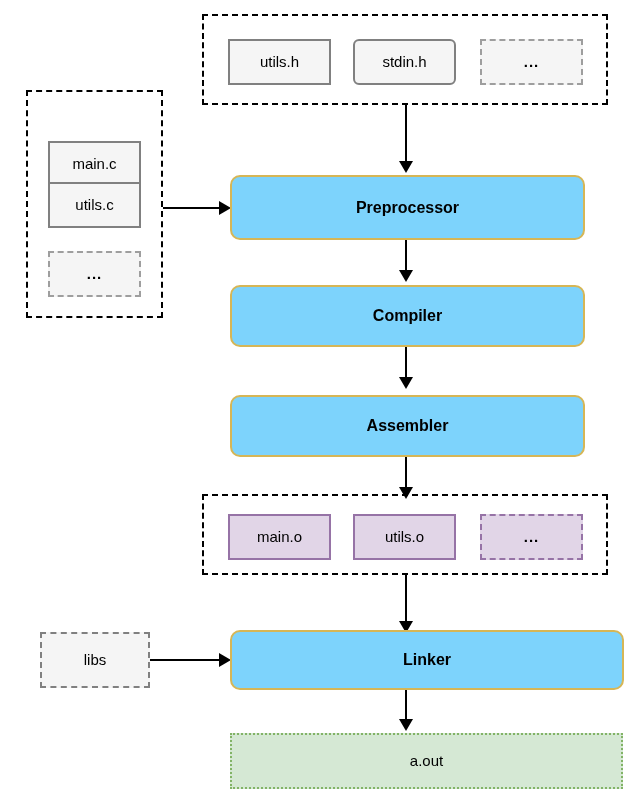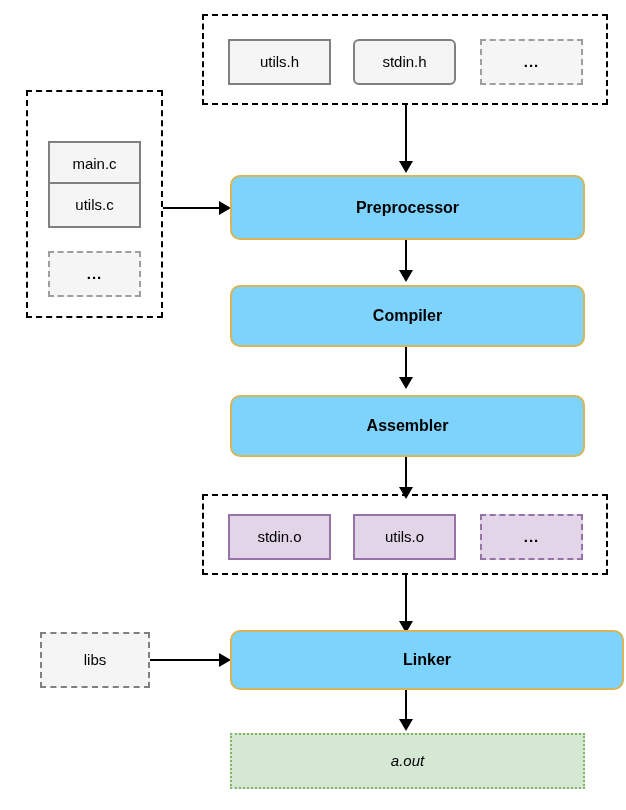--- a/index.html
+++ b/index.html
@@ -148,32 +148,32 @@
 <div class="edge-v" style="left:405px; top:347px; height:32px;"></div>
 <div class="arrow-down" style="left:399px; top:377px;"></div>
 
 <div class="node stage" style="left:230px; top:395px; width:355px; height:62px;">Assembler</div>
 
 <div class="edge-v" style="left:405px; top:457px; height:32px;"></div>
 <div class="arrow-down" style="left:399px; top:487px;"></div>
 
 <div class="group" style="left:202px; top:494px; width:406px; height:81px;"></div>
 
-<div class="node obj" style="left:228px; top:514px; width:103px; height:46px;">stdin.o</div>
+<div class="node obj" style="left:228px; top:514px; width:103px; height:46px;">main.o</div>
 
 <div class="node obj" style="left:353px; top:514px; width:103px; height:46px;">utils.o</div>
 
 <div class="node obj-ellipsis" style="left:480px; top:514px; width:103px; height:46px;">...</div>
 
 <div class="edge-v" style="left:405px; top:575px; height:48px;"></div>
 <div class="arrow-down" style="left:399px; top:621px;"></div>
 
 <div class="node libs" style="left:40px; top:632px; width:110px; height:56px;">libs</div>
 
 <div class="edge-h" style="left:150px; top:659px; width:71px;"></div>
 <div class="arrow-right" style="left:219px; top:653px;"></div>
 
 <div class="node stage" style="left:230px; top:630px; width:394px; height:60px;">Linker</div>
 
 <div class="edge-v" style="left:405px; top:690px; height:31px;"></div>
 <div class="arrow-down" style="left:399px; top:719px;"></div>
 
-<div class="node output" style="left:230px; top:733px; width:355px; height:56px;font-style:italic;">a.out</div>
+<div class="node output" style="left:230px; top:733px; width:393px; height:56px;">a.out</div>
 
 </body></html>

